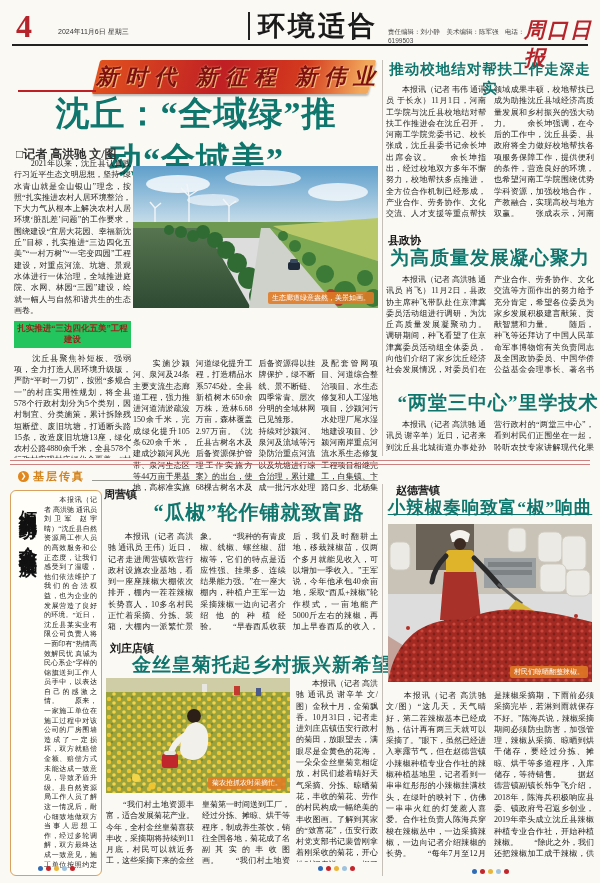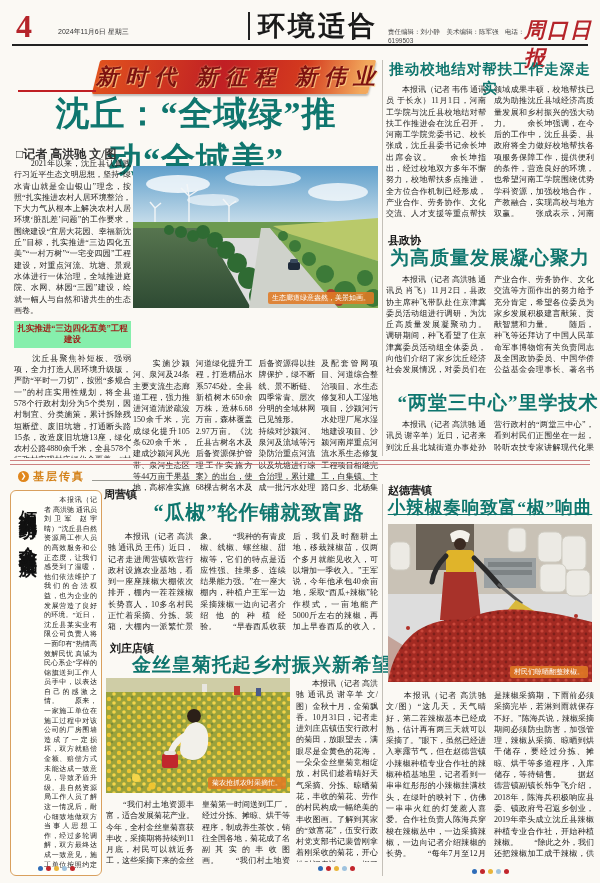--- a/index.html
+++ b/index.html
@@ -8,21 +8,21 @@
   .abs{position:absolute;}
   .sans{font-family:"Liberation Sans","DejaVu Sans",sans-serif;}
   .hl{font-weight:900;text-align:center;color:#0f766e;letter-spacing:1px;}
   .kicker{font-weight:bold;font-size:11px;}
   .bt{font-size:8px;line-height:11.3px;text-align:justify;color:#1c1c1c;overflow:hidden;}
   .btsm{font-size:7px;line-height:9.6px;text-align:justify;color:#1c1c1c;overflow:hidden;}
   .cols2{column-count:2;column-gap:8px;column-fill:auto;}
   .cols3{column-count:3;column-gap:7px;column-fill:auto;}
   .cols4{column-count:4;column-gap:6px;column-fill:auto;margin-top:44px;}
   .sub{display:block;font-weight:bold;text-align:center;padding:2px 1px;margin:5px 0;font-size:8.5px;break-inside:avoid;letter-spacing:0;}
-  .sub.red{background:#86efac;color:#9e1f18;}
+  .sub.red{background:#22c55e;color:#9e1f18;}
   .sub.blue{background:#cfe4ee;color:#1d4f8a;}
   .cap{position:absolute;right:4px;bottom:4px;background:rgba(224,122,36,.88);color:#fff;font-size:7px;
        padding:1px 4px;border-radius:2px;font-family:"Liberation Sans",sans-serif;white-space:nowrap;}
   .dots{display:flex;gap:3px;justify-content:center;align-items:center;}
   .dots span{width:5px;height:5px;border-radius:50%;display:block;}
   .d1{background:#2f6db8;} .d2{background:#c2262c;} .d3{background:#e9b53a;} .d4{background:#9fc3de;} .d5{background:#c2262c;}
   .vline{width:1px;background:#c4c0b8;}
   .photo{overflow:hidden;background:#ddd;}
   .banner{background:linear-gradient(90deg,#e0511e,#c01f24 45%,#d43a1e 75%,#f2a85c 97%);
           transform:skewX(-14deg);border-radius:2px;box-shadow:1px 2px 2px rgba(0,0,0,.25);}
@@ -203,21 +203,21 @@
   <div class="abs dots" style="left:310px;top:866px;width:52px;">
     <span class="d1"></span>
       <span class="d2"></span>
       <span class="d3"></span>
       <span class="d4"></span>
       <span class="d5"></span>
   </div>
 
   <div class="abs vline" style="left:382px;top:484px;height:392px;"></div>
 
-  <div class="abs kicker" style="left:388px;top:483px;text-align:center;">赵德营镇</div>
+  <div class="abs kicker" style="left:396px;top:483px;text-align:center;">赵德营镇</div>
   <div class="abs hl" style="left:386px;top:495px;width:208px;font-size:17.5px;text-decoration:underline;">小辣椒奏响致富“椒”响曲</div>
 
   <div class="abs photo" style="left:388px;top:524px;width:204px;height:158px;">
     <svg width="204" height="158" viewBox="0 0 204 158">
       <defs>
         <pattern id="pep" width="8" height="7" patternUnits="userSpaceOnUse">
           <rect width="8" height="7" fill="#a32a22"></rect>
           <circle cx="2" cy="2" r="1.6" fill="#c9463a"></circle>
           <circle cx="6" cy="5" r="1.4" fill="#7e1f1a"></circle>
         </pattern>

